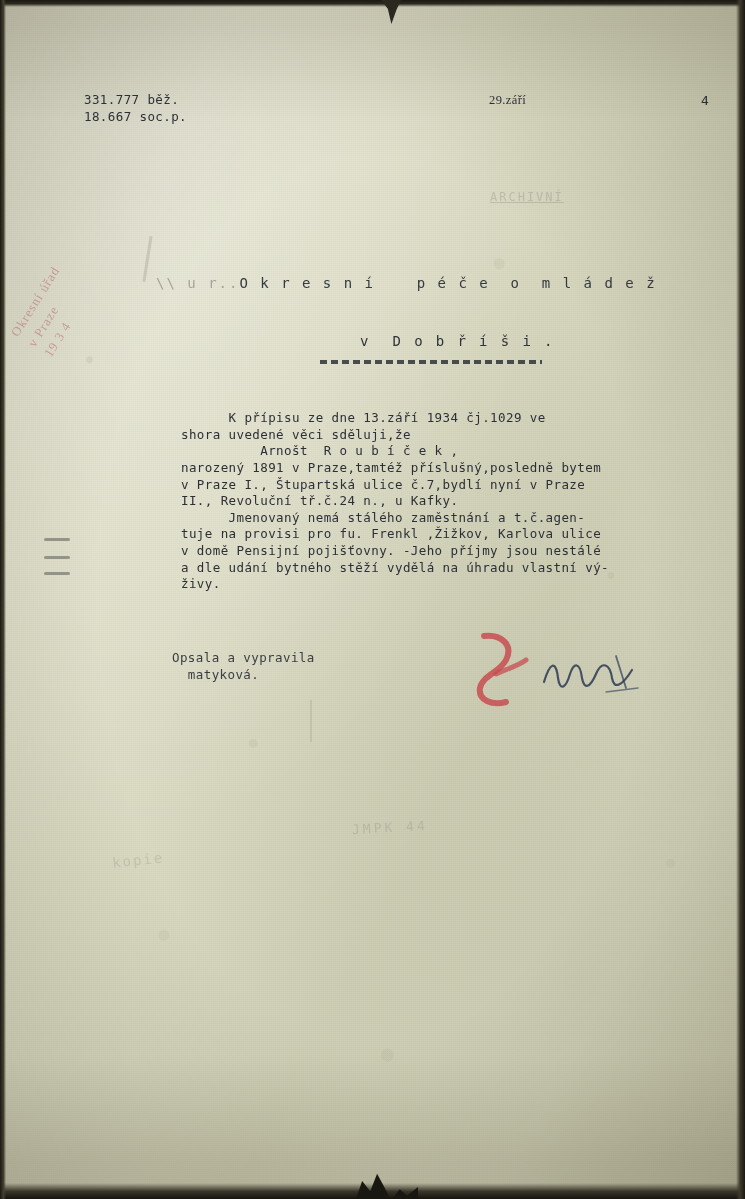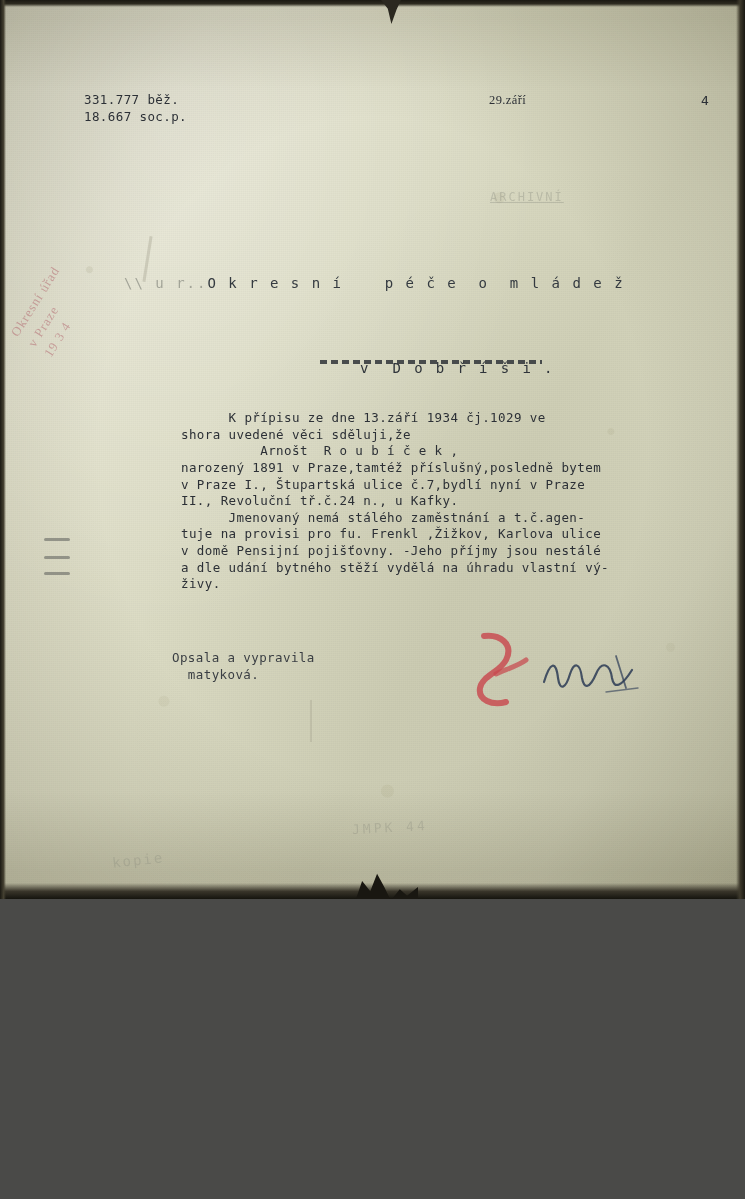--- a/index.html
+++ b/index.html
@@ -3,21 +3,21 @@
 <meta charset="utf-8">
 <style>
   html, body {
     margin: 0;
     padding: 0;
     background: #4a4a48;
   }
   .page {
     position: relative;
     width: 745px;
-    height: 899px;
+    height: 1199px;
     overflow: hidden;
     background:
       radial-gradient(ellipse at 22% 14%, rgba(255,255,255,0.30) 0%, rgba(255,255,255,0) 46%),
       radial-gradient(ellipse at 78% 82%, rgba(120,120,90,0.16) 0%, rgba(255,255,255,0) 55%),
       linear-gradient(118deg, #ddddc8 0%, #e3e2cd 18%, #dcdcc4 42%, #d6d6bd 63%, #dedec6 82%, #d2d2b8 100%);
     font-family: "DejaVu Sans Mono", "Liberation Mono", monospace;
     color: #2b2f33;
   }
 
   
@@ -80,23 +80,23 @@
     font-size: 12.5px;
     color: #2c3036;
   }
 
   #ref-numbers { left: 84px; top: 92px; }
   #date-line   { left: 489px; top: 92px; font-family: Liberation Serif, serif; }
   #page-number { left: 701px; top: 92px; font-size: 13px; }
 
   #subject     { left: 47px; top: 167px; }
 
-  #addressee   { left: 124px; top: 274px; font-size: 14px; letter-spacing: 2.0px; color:#343a40;text-align:center; }
+  #addressee   { left: 156px; top: 274px; font-size: 14px; letter-spacing: 2.0px; color:#343a40;text-align:center; }
   #addressee .ghost { color: #6f726a; opacity:.55; }
-  #city        { left: 360px; top: 332px; font-size: 14px; letter-spacing: 2.4px; color:#2f343a;margin-top:27px; }
+  #city        { left: 360px; top: 332px; font-size: 14px; letter-spacing: 2.4px; color:#2f343a; }
 
   #rule {
     position: absolute;
     left: 320px;
     top: 360px;
     width: 222px;
     height: 4px;
     background: repeating-linear-gradient(90deg, #2f3338 0 7px, rgba(0,0,0,0) 7px 11px);
     opacity: .85;
   }

